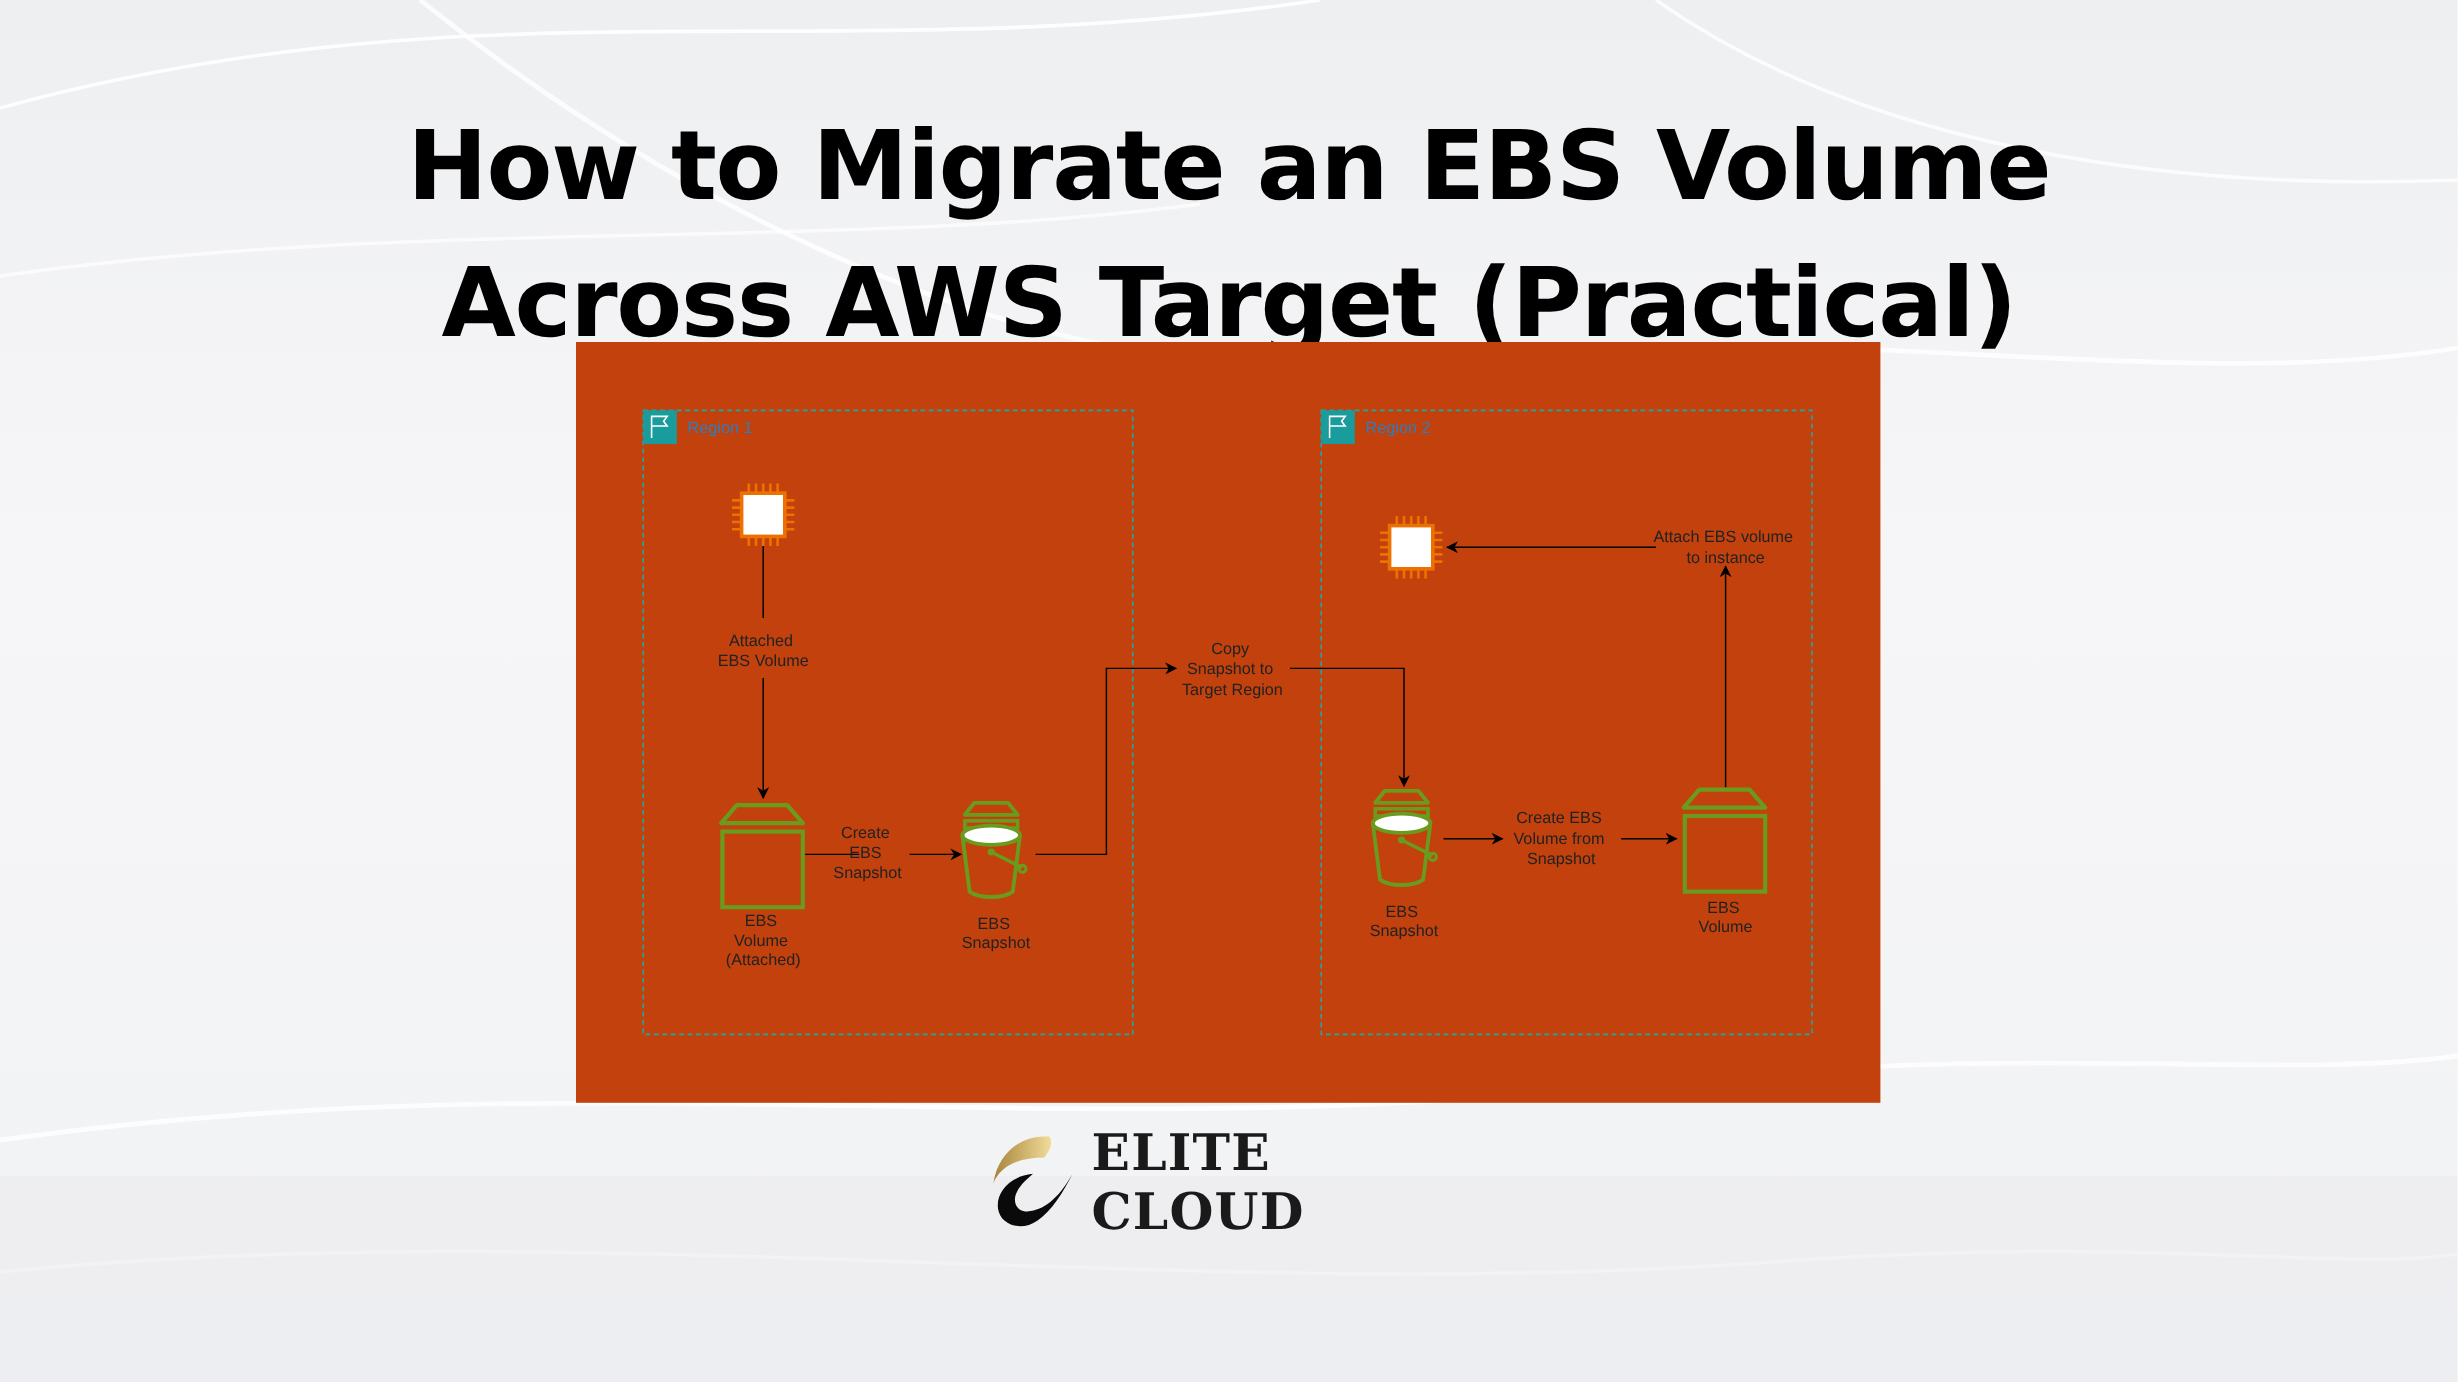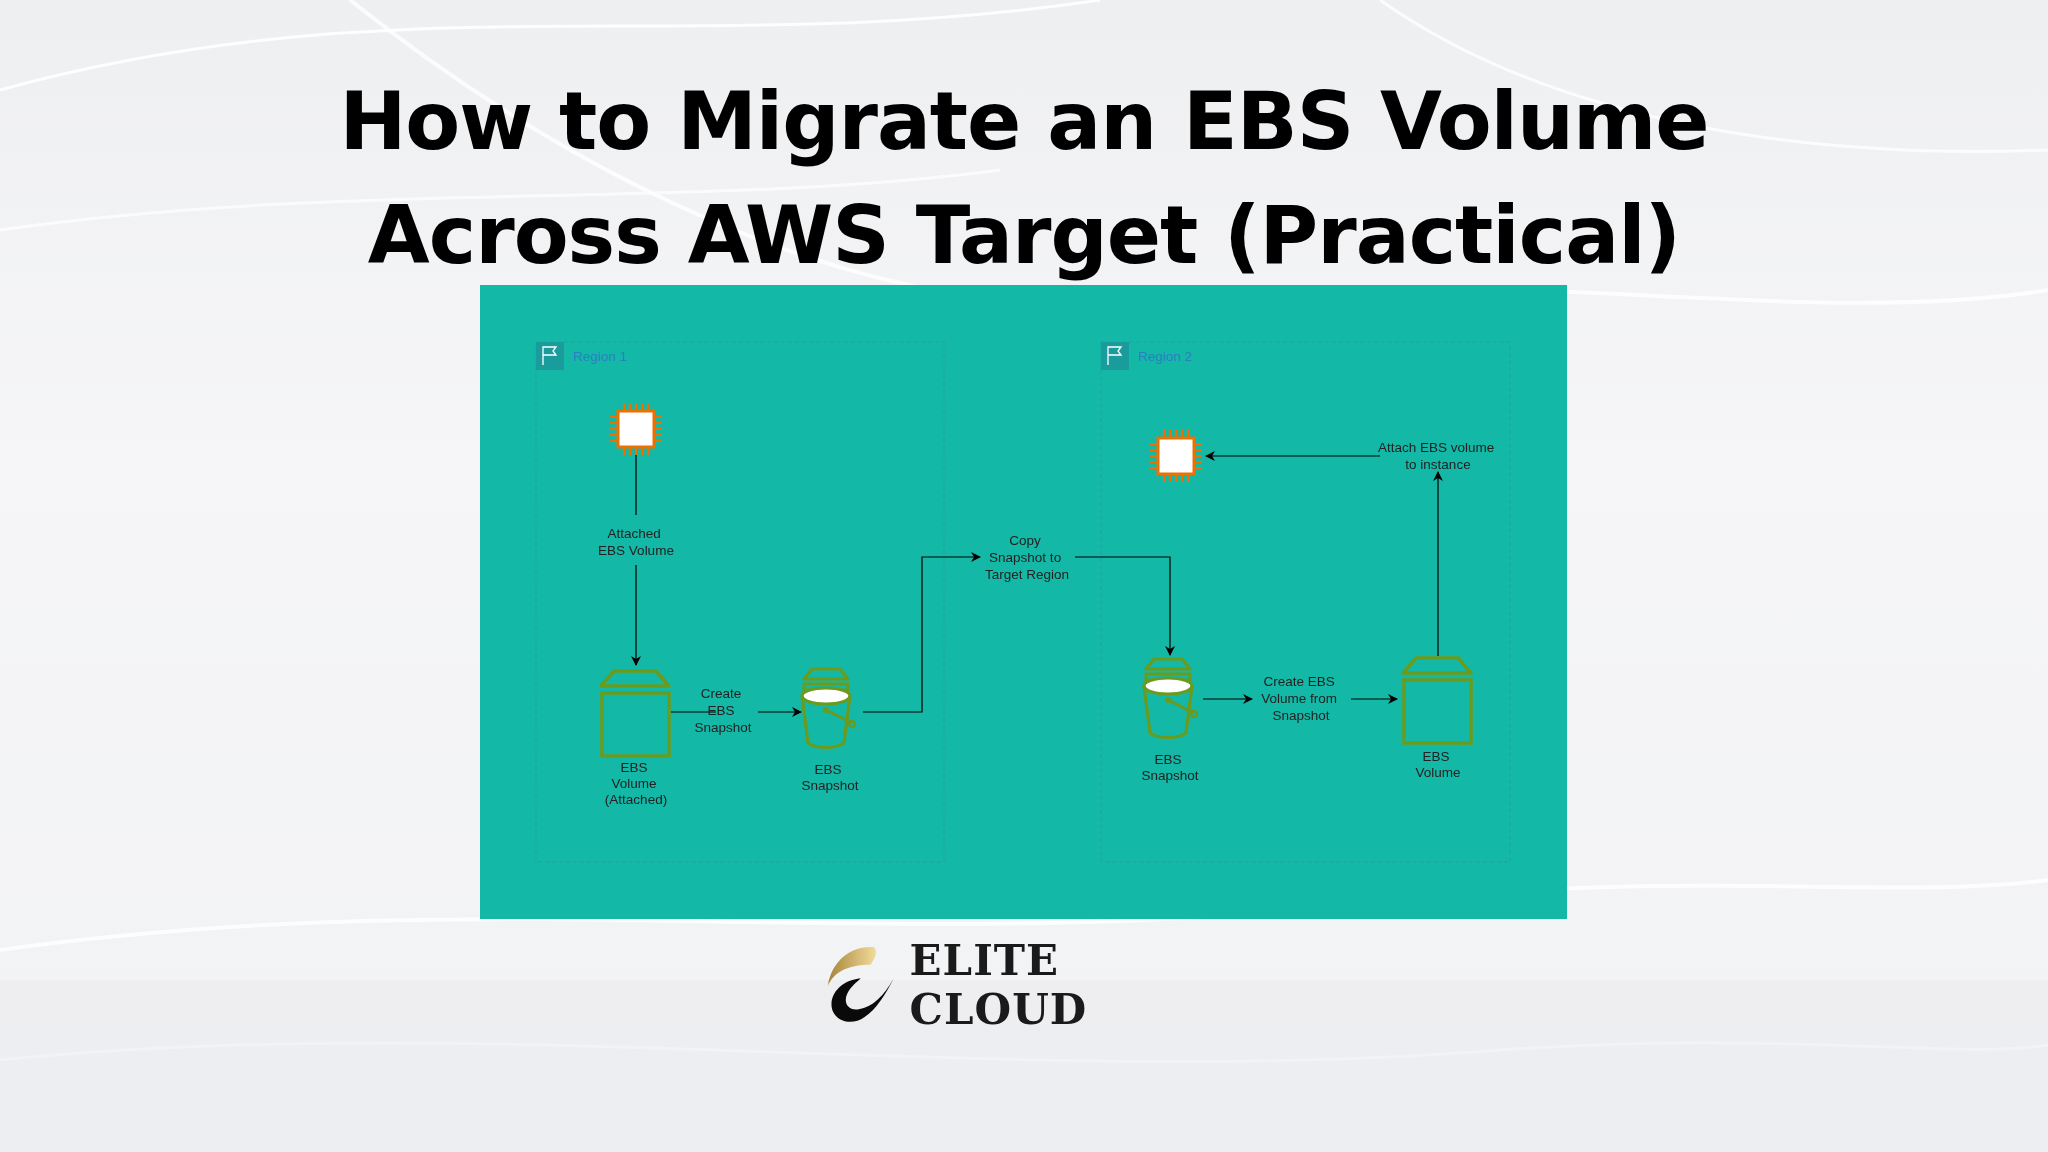--- a/index.html
+++ b/index.html
@@ -5,27 +5,27 @@
   html, body { margin: 0; padding: 0; }
   body {
     width: 2048px; height: 1152px; overflow: hidden; position: relative;
     background: linear-gradient(180deg, #eeeff1 0%, #f6f6f8 40%, #f1f2f4 100%);
     font-family: "Liberation Sans", sans-serif;
   }
   .bg-swoosh { position: absolute; inset: 0; width: 2048px; height: 1152px; }
   .title {
     position: absolute; left: 0; width: 2048px; text-align: center;
     font-family: "DejaVu Sans", sans-serif; font-weight: bold;
-    font-size: 80px; color: #000; letter-spacing: -1px; line-height: 1;
+    font-size: 80px; color: #000; letter-spacing: -1px; line-height: 1; margin-top: 17px;
   }
   .title.l1 { top: 82px; }
   .title.l2 { top: 196px; }
   .card {
     position: absolute; left: 480px; top: 285px; width: 1087px; height: 634px;
-    background: #14b8a6;
+    background: #c2410c;
   }
   .card svg { position: absolute; left: 0; top: 0; }
   .lbl { font-family: "Liberation Sans", sans-serif; font-size: 13.5px; fill: #222; }
   .region-lbl { font-family: "Liberation Sans", sans-serif; font-size: 13.5px; fill: #2a7fc1; }
   .logo {
     position: absolute; left: 822px; top: 940px; width: 420px; height: 90px;
     display: flex; align-items: center;
   }
   .logo-text {
     font-family: "DejaVu Serif", serif; font-weight: bold; font-size: 42px;

